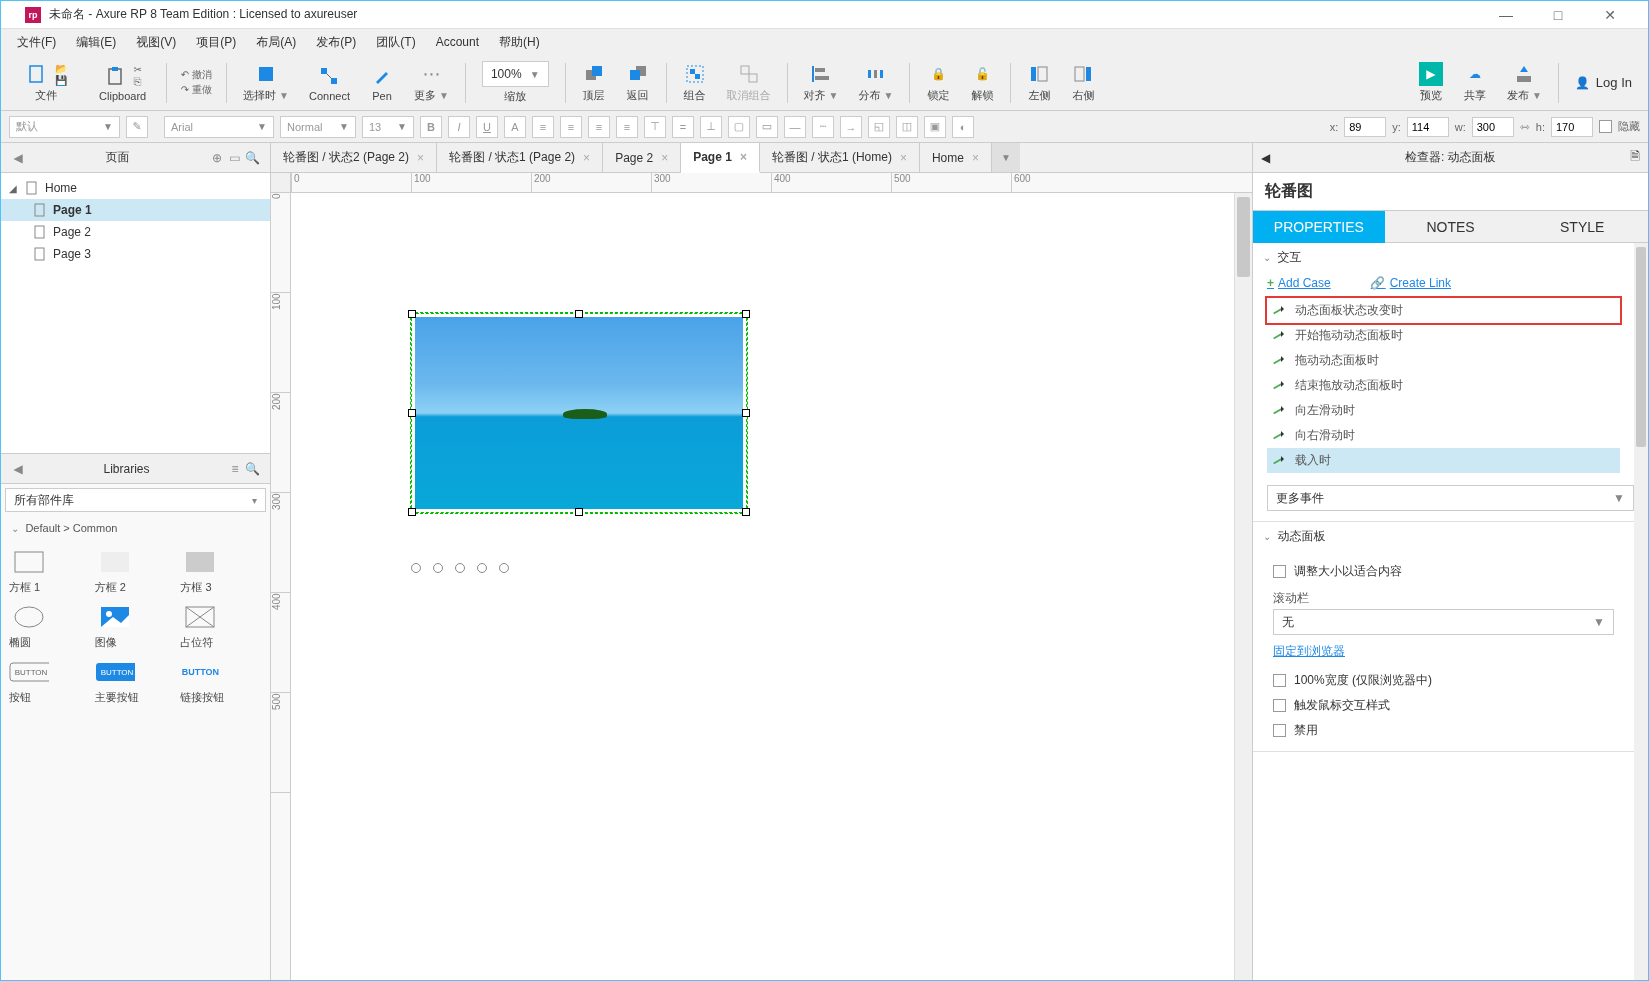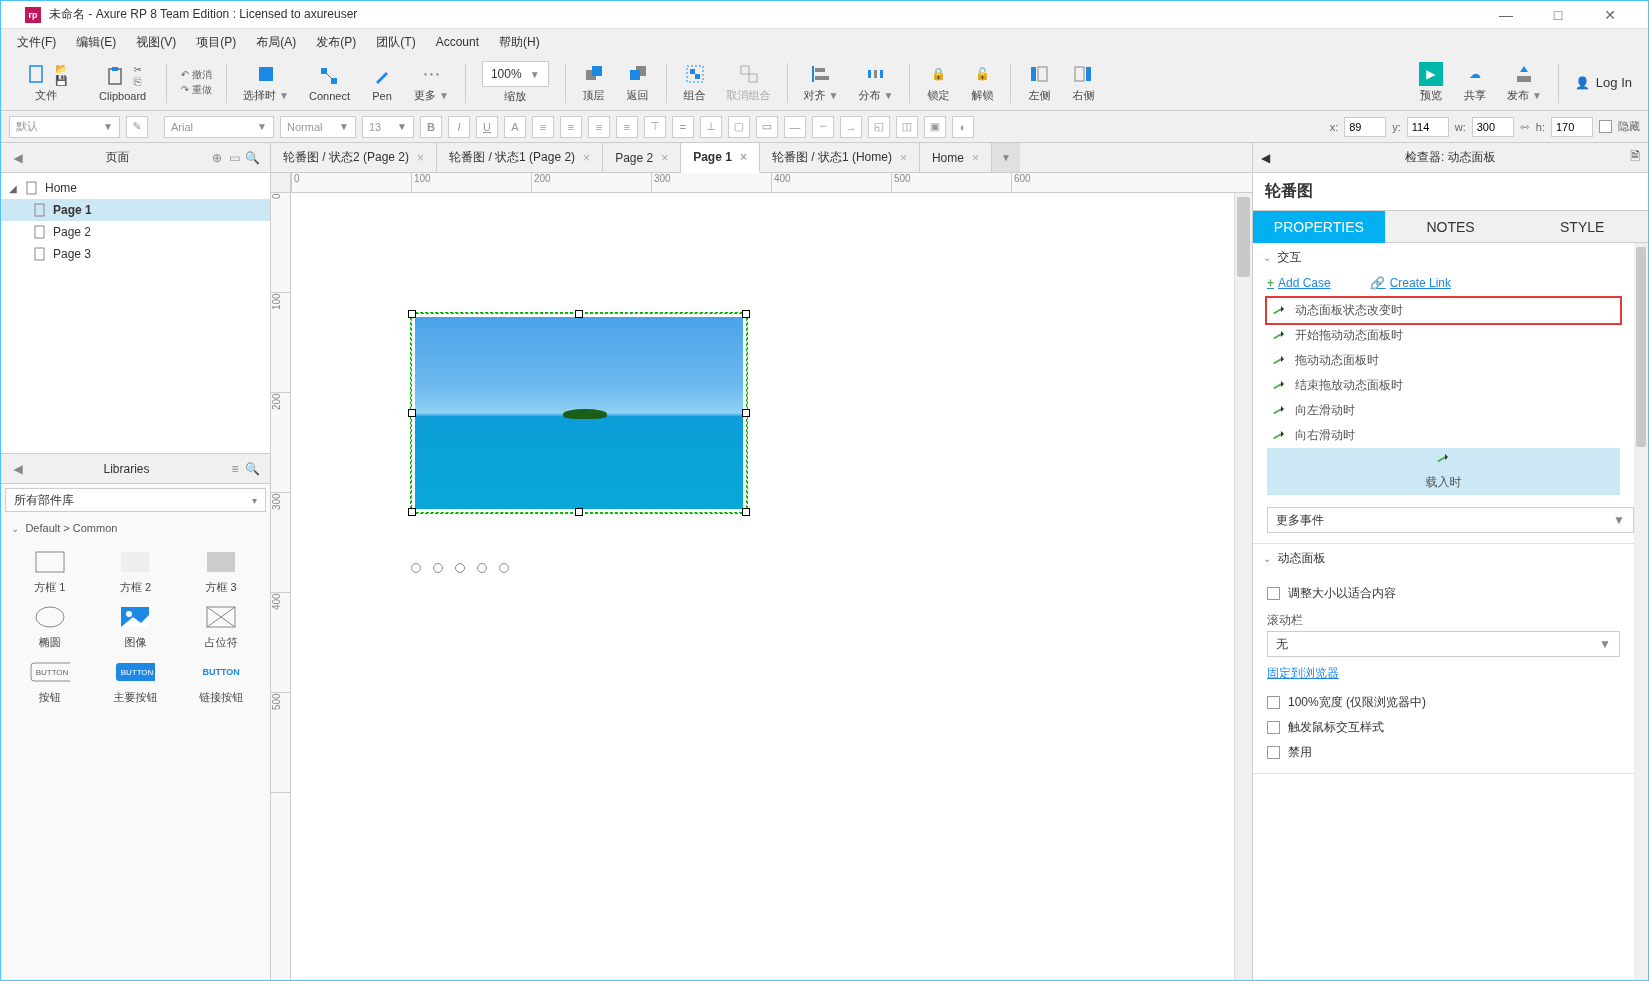--- a/index.html
+++ b/index.html
@@ -48,21 +48,21 @@
 .tree-item.indent1 { padding-left: 32px; }
 .tree-item.selected { background: #cce8f5; font-weight: bold; }
 .tree-toggle { width: 10px; font-size: 10px; color: #666; }
 .tree-ficon { width: 14px; height: 14px; }
 
 .libraries { flex: 1; display: flex; flex-direction: column; border-top: 1px solid #ccc; overflow: auto; }
 .lib-select { margin: 4px; height: 24px; border: 1px solid #ccc; background: #fff; display: flex; align-items: center; padding: 0 8px; }
 .lib-select .chev { margin-left: auto; }
 .lib-cat { padding: 6px 10px; font-size: 11px; color: #555; display: flex; align-items: center; gap: 6px; }
 .lib-grid { display: grid; grid-template-columns: repeat(3, 1fr); gap: 8px 4px; padding: 8px; }
-.lib-item { display: flex; flex-direction: column; align-items: center; gap: 4px; cursor: pointer; }
+.lib-item { display: flex; flex-direction: column; align-items: flex-start; gap: 4px; cursor: pointer; }
 .lib-shape { width: 40px; height: 28px; display: flex; align-items: center; justify-content: center; }
 .lib-item-label { font-size: 11px; color: #444; }
 
 
 .center { flex: 1; display: flex; flex-direction: column; background: #fff; }
 .tabs { display: flex; align-items: stretch; height: 30px; background: #f0f0f0; border-bottom: 1px solid #ccc; }
 .tab { display: flex; align-items: center; padding: 0 12px; gap: 8px; border-right: 1px solid #ccc; font-size: 12px; background: #f0f0f0; cursor: pointer; }
 .tab.active { background: #fff; border-bottom: 2px solid #fff; font-weight: bold; margin-bottom: -1px; }
 .tab .close { color: #aaa; font-size: 12px; }
 .tab-more { width: 28px; display: flex; align-items: center; justify-content: center; background: #e0e0e0; }
@@ -105,29 +105,29 @@
 .rp-section { border-bottom: 1px solid #e0e0e0; }
 .rp-sec-header { display: flex; align-items: center; padding: 6px 10px; gap: 6px; font-size: 12px; }
 .rp-links { display: flex; gap: 40px; padding: 4px 14px 8px; }
 .rp-link { color: #1e88e5; text-decoration: underline; font-size: 12px; display: flex; align-items: center; gap: 4px; cursor: pointer; }
 .rp-link .plus { color: #4caf50; font-weight: bold; }
 .rp-link .chain { color: #1e88e5; }
 
 .evt-list { padding: 0 14px 8px; margin-right: 14px; }
 .evt-item { display: flex; align-items: center; gap: 8px; padding: 4px 6px; font-size: 12px; color: #555; cursor: pointer; }
 .evt-item.highlighted { outline: 2px solid #e53935; background: #fff; }
-.evt-item.selected { background: #cce8f5; flex-direction: column; }
+.evt-item.selected { background: #cce8f5; }
 .evt-icon { width: 14px; height: 14px; position: relative; }
 .evt-icon::before { content: ''; position: absolute; left: 0; top: 6px; width: 10px; height: 2px; background: #4caf50; transform: rotate(-30deg); }
 .evt-icon::after { content: ''; position: absolute; right: 0; top: 2px; border: 3px solid transparent; border-left-color: #333; }
 
 .more-evt { margin: 4px 14px 10px; height: 26px; border: 1px solid #ccc; background: #fff; display: flex; align-items: center; padding: 0 8px; font-size: 12px; }
 .more-evt .chev { margin-left: auto; color: #888; }
 
-.dp-section { padding: 8px 14px; margin-right: 14px; }
+.dp-section { padding: 8px 20px; margin-right: 14px; }
 .chk-row { display: flex; align-items: center; gap: 8px; padding: 4px 0; font-size: 12px; }
 .chk { width: 13px; height: 13px; border: 1px solid #999; background: #fff; }
 .dp-label { font-size: 12px; color: #555; padding: 6px 0 2px; }
 .dp-select { height: 26px; border: 1px solid #ccc; background: #fff; display: flex; align-items: center; padding: 0 8px; font-size: 12px; }
 .dp-select .chev { margin-left: auto; color: #888; }
 .dp-link-inline { color: #1e88e5; text-decoration: underline; font-size: 12px; padding: 8px 0; display: inline-block; cursor: pointer; }
 
 .chev-down { font-size: 10px; color: #888; }
 </style>
 </head>

